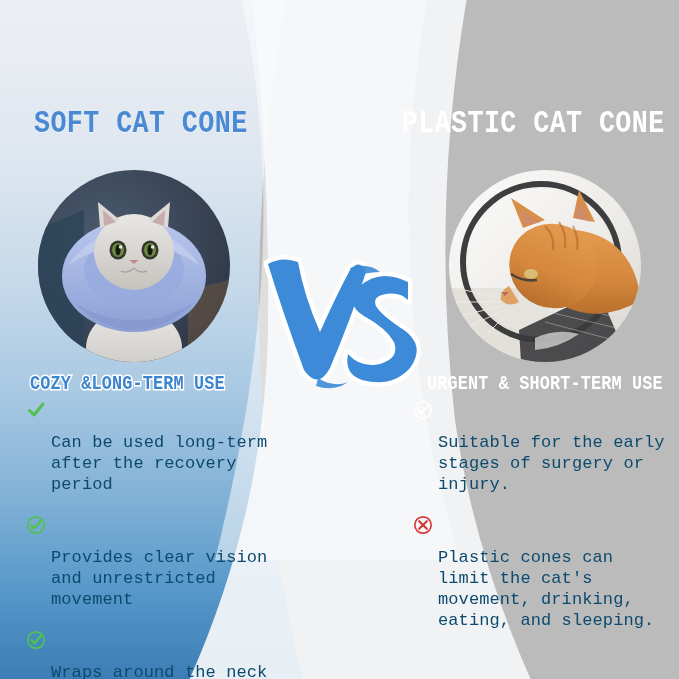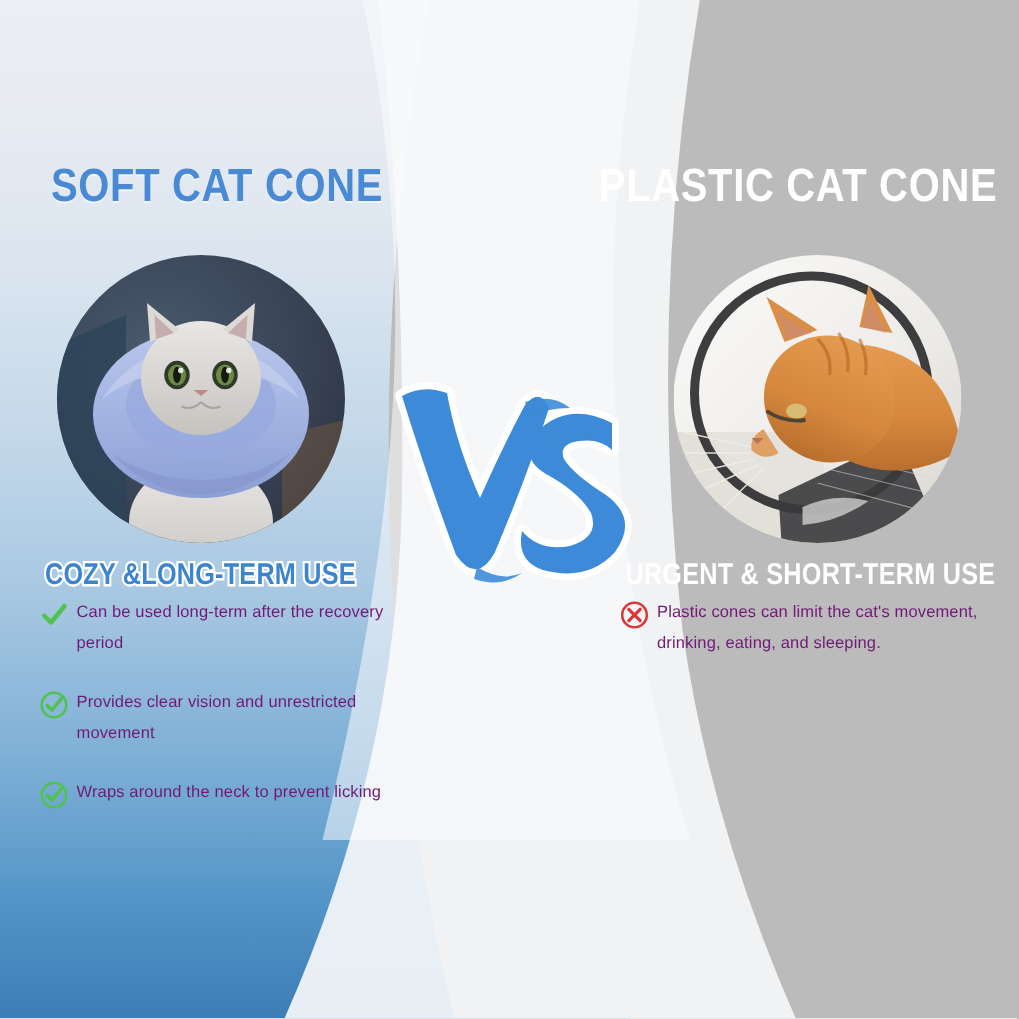--- a/index.html
+++ b/index.html
@@ -5,21 +5,21 @@
   html, body {
     margin: 0;
     padding: 0;
     background: #ffffff;
   }
   #infographic {
     position: relative;
     width: 679px;
     height: 679px;
     overflow: hidden;
-    font-family: Liberation Sans, sans-serif;
+    font-family: Liberation Mono, monospace;
     background: #eceef4;
     user-select: none;
   }
 
   
   .panel-left {
     position: absolute;
     left: 0; top: 0;
     width: 420px; height: 679px;
     background: linear-gradient(to bottom,
@@ -129,24 +129,25 @@
     margin-bottom: 18px;
   }
   .bullet .icon {
     flex: 0 0 auto;
     width: 20px; height: 20px;
     margin-right: 5px;
     margin-top: 2px;
   }
   .bullet .icon svg { display:block; width:100%; height:100%; }
   .bullet .txt {
-    color: #701a75;
-    font-size: 11px;
+    color: #0c4a6e;
+    font-size: 17px;
     line-height: 21px;
     letter-spacing: 0.1px;
+    margin-top: 34px;
   }
 </style>
 </head>
 <body>
 
 <div id="infographic">
 
   <div class="panel-left"></div>
   <div class="panel-right"></div>
 
@@ -313,20 +314,29 @@
           </svg>
       </span>
       <span class="txt">Wraps around the neck to prevent licking</span>
     </div>
 
 
   </div>
 
   <div class="list list-right">
 
+    <div class="bullet">
+      <span class="icon">
+        <svg viewBox="0 0 20 20">
+            <circle cx="10" cy="10" r="8.2" fill="none" stroke="#ffffff" stroke-width="1.5"></circle>
+            <path d="M5.6 10.2 L8.6 13.2 L15.2 5.2" stroke="#ffffff" stroke-width="2" fill="none" stroke-linecap="round" stroke-linejoin="round"></path>
+          </svg>
+      </span>
+      <span class="txt">Suitable for the early stages of surgery or injury.</span>
+    </div>
 
 
     <div class="bullet">
       <span class="icon">
         <svg viewBox="0 0 20 20">
             <circle cx="10" cy="10" r="8.2" fill="none" stroke="#d63a3a" stroke-width="1.7"></circle>
             <path d="M6.2 6.2 L13.8 13.8 M13.8 6.2 L6.2 13.8" stroke="#d63a3a" stroke-width="2.2" stroke-linecap="round"></path>
           </svg>
       </span>
       <span class="txt">Plastic cones can limit the cat's movement, drinking, eating, and sleeping.</span>

